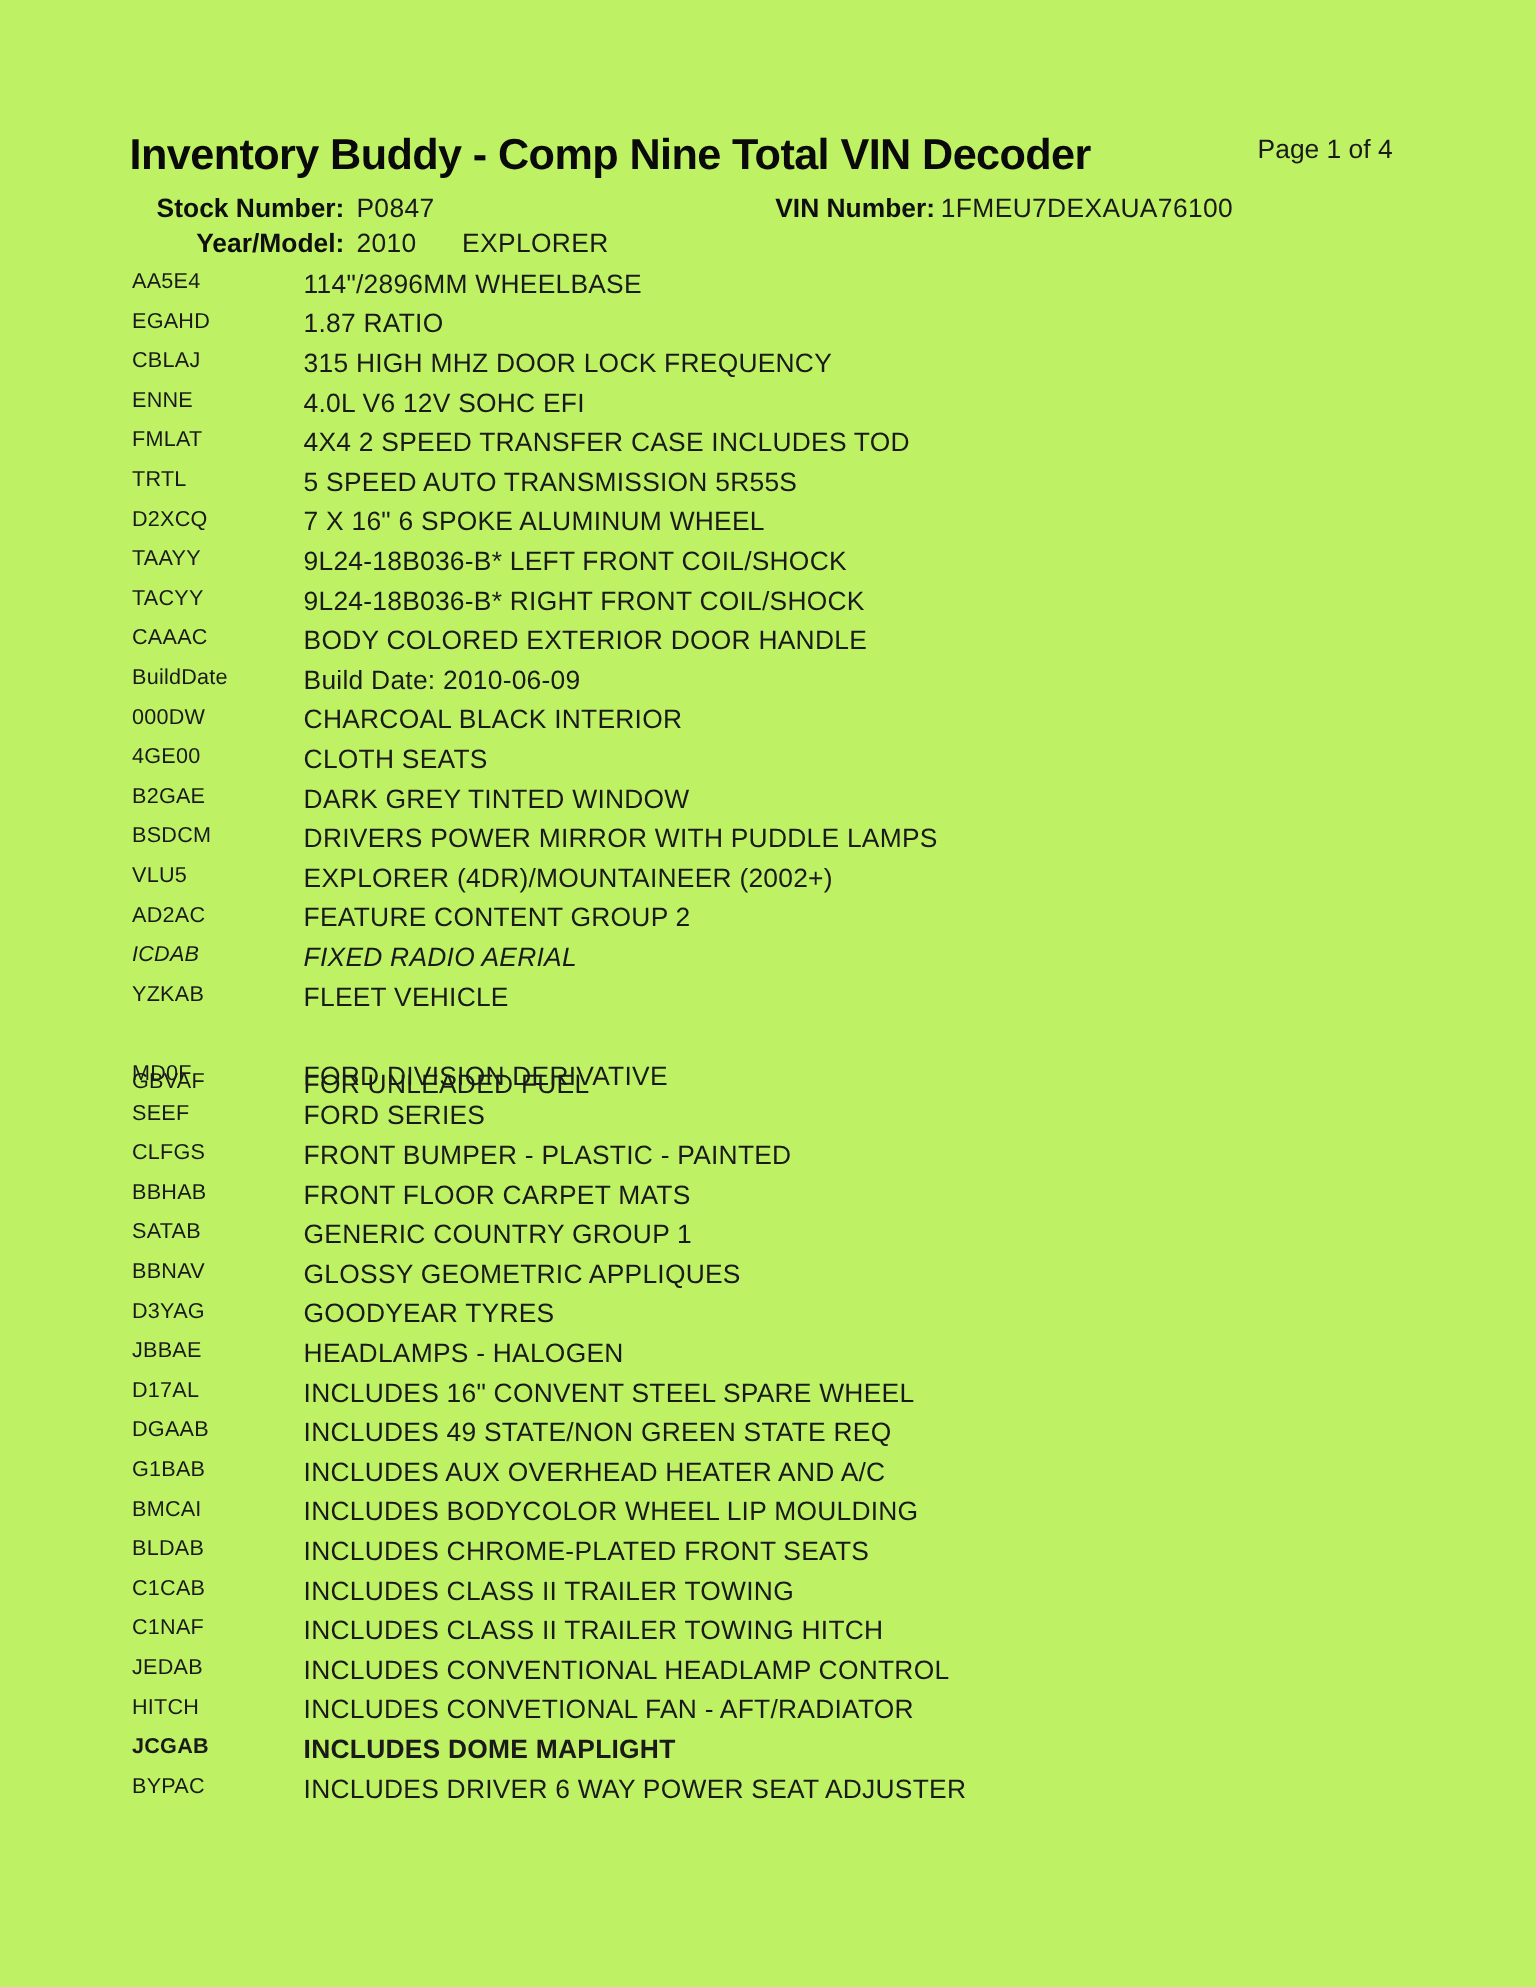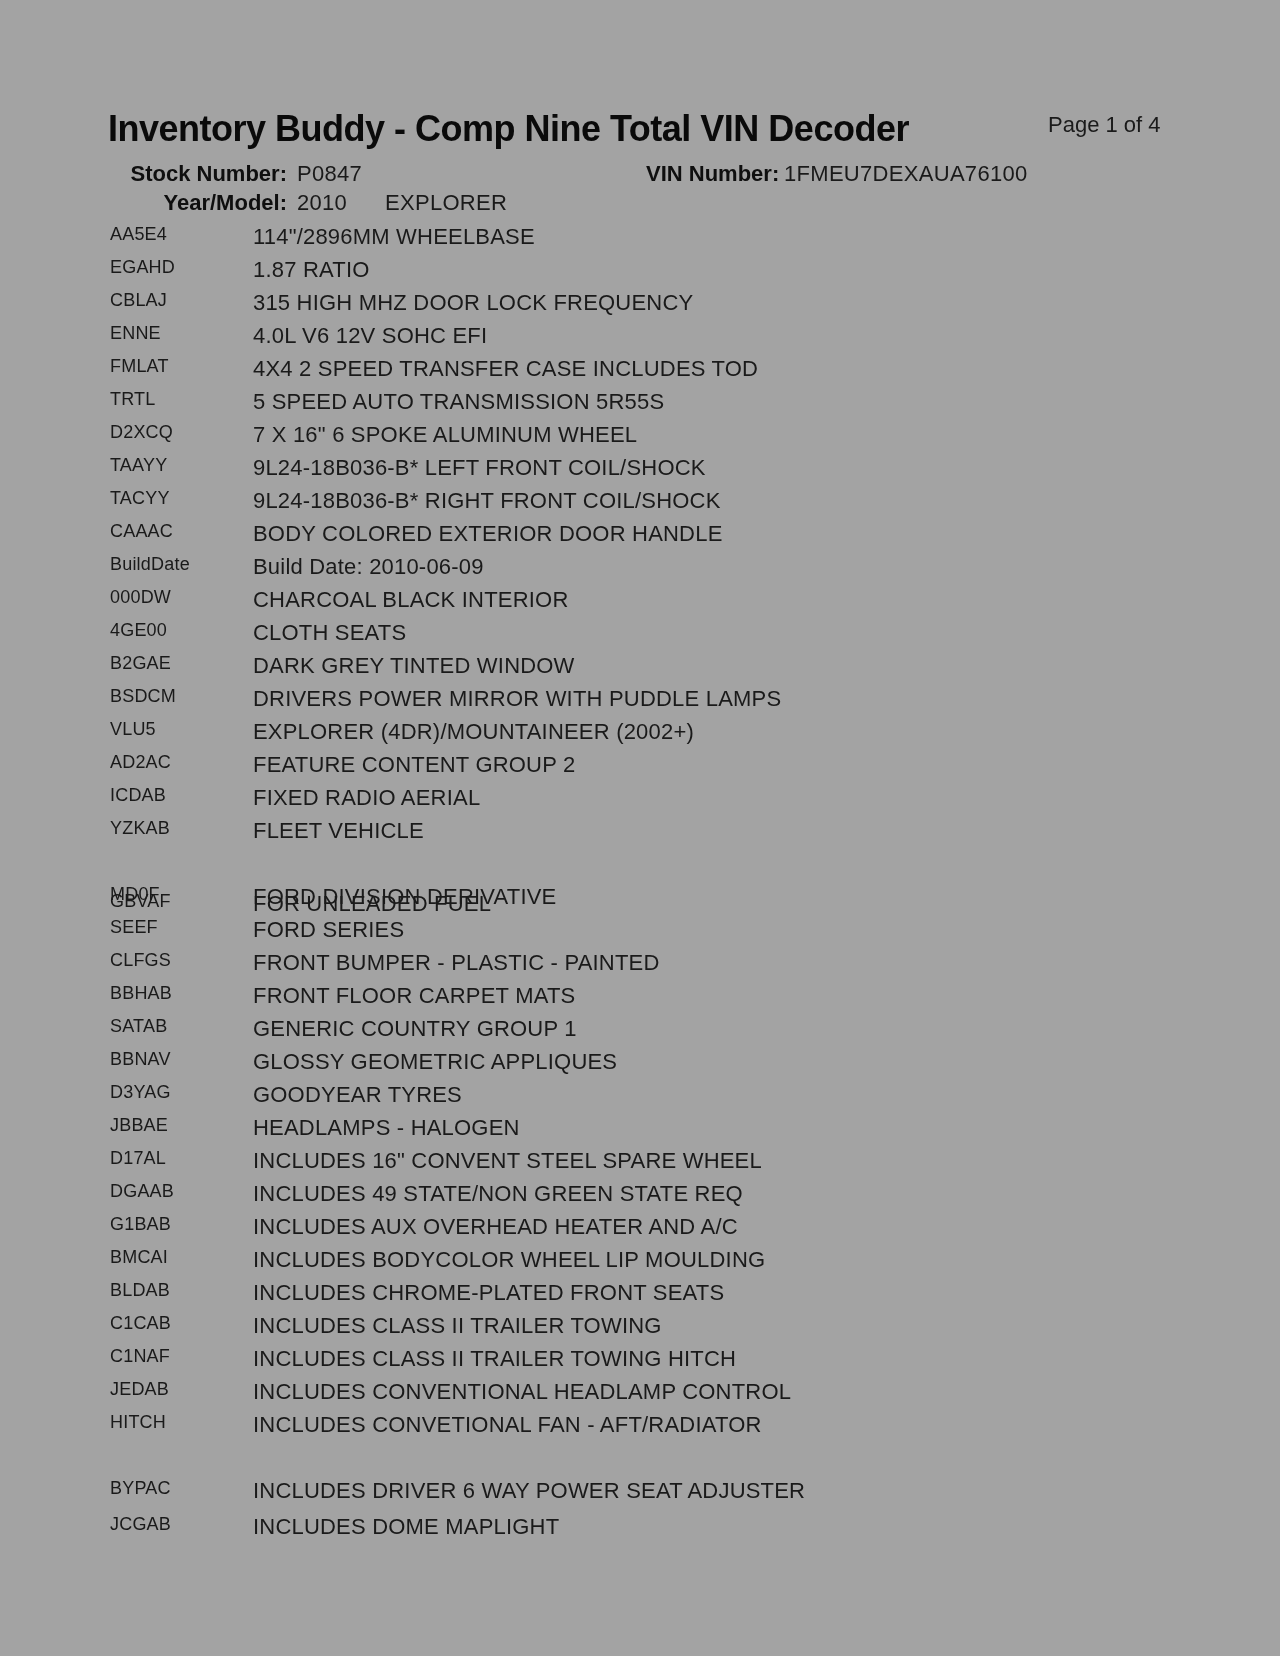--- a/index.html
+++ b/index.html
@@ -4,21 +4,21 @@
 <style>
   html, body {
     margin: 0;
     padding: 0;
     background: #ffffff;
   }
   .page {
     position: relative;
     width: 1280px;
     height: 1656px;
-    background: #a3a3a3;
+    background: #bef264;
     font-family: "Liberation Sans", "DejaVu Sans", sans-serif;
     color: #1a1a1a;
     overflow: hidden;
   }
   .title {
     position: absolute;
     left: 108px;
     top: 108px;
     font-size: 36px;
     font-weight: bold;
@@ -122,37 +122,37 @@
       <div class="opt-row" style="top: 455px;"><span class="opt-code">TAAYY</span><span class="opt-desc">9L24-18B036-B* LEFT FRONT COIL/SHOCK</span></div>
       <div class="opt-row" style="top: 488px;"><span class="opt-code">TACYY</span><span class="opt-desc">9L24-18B036-B* RIGHT FRONT COIL/SHOCK</span></div>
       <div class="opt-row" style="top: 521px;"><span class="opt-code">CAAAC</span><span class="opt-desc">BODY COLORED EXTERIOR DOOR HANDLE</span></div>
       <div class="opt-row" style="top: 554px;"><span class="opt-code">BuildDate</span><span class="opt-desc">Build Date: 2010-06-09</span></div>
       <div class="opt-row" style="top: 587px;"><span class="opt-code">000DW</span><span class="opt-desc">CHARCOAL BLACK INTERIOR</span></div>
       <div class="opt-row" style="top: 620px;"><span class="opt-code">4GE00</span><span class="opt-desc">CLOTH SEATS</span></div>
       <div class="opt-row" style="top: 653px;"><span class="opt-code">B2GAE</span><span class="opt-desc">DARK GREY TINTED WINDOW</span></div>
       <div class="opt-row" style="top: 686px;"><span class="opt-code">BSDCM</span><span class="opt-desc">DRIVERS POWER MIRROR WITH PUDDLE LAMPS</span></div>
       <div class="opt-row" style="top: 719px;"><span class="opt-code">VLU5</span><span class="opt-desc">EXPLORER (4DR)/MOUNTAINEER (2002+)</span></div>
       <div class="opt-row" style="top: 752px;"><span class="opt-code">AD2AC</span><span class="opt-desc">FEATURE CONTENT GROUP 2</span></div>
-      <div class="opt-row" style="top: 785px;"><span class="opt-code">ICDAB</span><span class="opt-desc">FIXED RADIO AERIAL</span></div>
+      <div class="opt-row" style="top: 785px; font-style: italic;"><span class="opt-code">ICDAB</span><span class="opt-desc">FIXED RADIO AERIAL</span></div>
       <div class="opt-row" style="top: 818px;"><span class="opt-code">YZKAB</span><span class="opt-desc">FLEET VEHICLE</span></div>
       <div class="opt-row" style="top: 851px; margin-top: 40px;"><span class="opt-code">GBVAF</span><span class="opt-desc">FOR UNLEADED FUEL</span></div>
       <div class="opt-row" style="top: 884px;"><span class="opt-code">MD0F</span><span class="opt-desc">FORD DIVISION DERIVATIVE</span></div>
       <div class="opt-row" style="top: 917px;"><span class="opt-code">SEEF</span><span class="opt-desc">FORD SERIES</span></div>
       <div class="opt-row" style="top: 950px;"><span class="opt-code">CLFGS</span><span class="opt-desc">FRONT BUMPER - PLASTIC - PAINTED</span></div>
       <div class="opt-row" style="top: 983px;"><span class="opt-code">BBHAB</span><span class="opt-desc">FRONT FLOOR CARPET MATS</span></div>
       <div class="opt-row" style="top: 1016px;"><span class="opt-code">SATAB</span><span class="opt-desc">GENERIC COUNTRY GROUP 1</span></div>
       <div class="opt-row" style="top: 1049px;"><span class="opt-code">BBNAV</span><span class="opt-desc">GLOSSY GEOMETRIC APPLIQUES</span></div>
       <div class="opt-row" style="top: 1082px;"><span class="opt-code">D3YAG</span><span class="opt-desc">GOODYEAR TYRES</span></div>
       <div class="opt-row" style="top: 1115px;"><span class="opt-code">JBBAE</span><span class="opt-desc">HEADLAMPS - HALOGEN</span></div>
       <div class="opt-row" style="top: 1148px;"><span class="opt-code">D17AL</span><span class="opt-desc">INCLUDES 16" CONVENT STEEL SPARE WHEEL</span></div>
       <div class="opt-row" style="top: 1181px;"><span class="opt-code">DGAAB</span><span class="opt-desc">INCLUDES 49 STATE/NON GREEN STATE REQ</span></div>
       <div class="opt-row" style="top: 1214px;"><span class="opt-code">G1BAB</span><span class="opt-desc">INCLUDES AUX OVERHEAD HEATER AND A/C</span></div>
       <div class="opt-row" style="top: 1247px;"><span class="opt-code">BMCAI</span><span class="opt-desc">INCLUDES BODYCOLOR WHEEL LIP MOULDING</span></div>
       <div class="opt-row" style="top: 1280px;"><span class="opt-code">BLDAB</span><span class="opt-desc">INCLUDES CHROME-PLATED FRONT SEATS</span></div>
       <div class="opt-row" style="top: 1313px;"><span class="opt-code">C1CAB</span><span class="opt-desc">INCLUDES CLASS II TRAILER TOWING</span></div>
       <div class="opt-row" style="top: 1346px;"><span class="opt-code">C1NAF</span><span class="opt-desc">INCLUDES CLASS II TRAILER TOWING HITCH</span></div>
       <div class="opt-row" style="top: 1379px;"><span class="opt-code">JEDAB</span><span class="opt-desc">INCLUDES CONVENTIONAL HEADLAMP CONTROL</span></div>
       <div class="opt-row" style="top: 1412px;"><span class="opt-code">HITCH</span><span class="opt-desc">INCLUDES CONVETIONAL FAN - AFT/RADIATOR</span></div>
-      <div class="opt-row" style="top: 1514px;"><span class="opt-code">JCGAB</span><span class="opt-desc">INCLUDES DOME MAPLIGHT</span></div>
+      <div class="opt-row" style="top: 1445px; font-weight: bold;"><span class="opt-code">JCGAB</span><span class="opt-desc">INCLUDES DOME MAPLIGHT</span></div>
       <div class="opt-row" style="top: 1478px;"><span class="opt-code">BYPAC</span><span class="opt-desc">INCLUDES DRIVER 6 WAY POWER SEAT ADJUSTER</span></div>
     </div>
 
 </div>
 
 </body></html>

